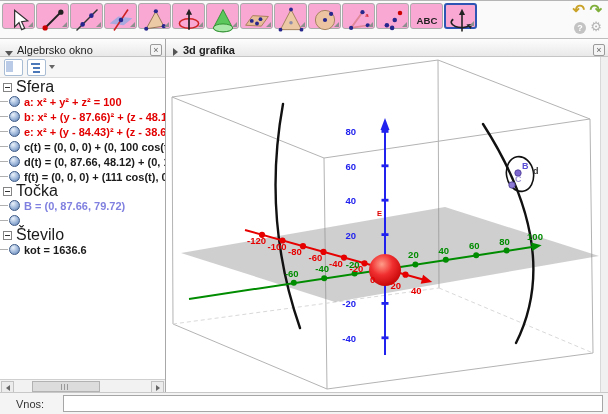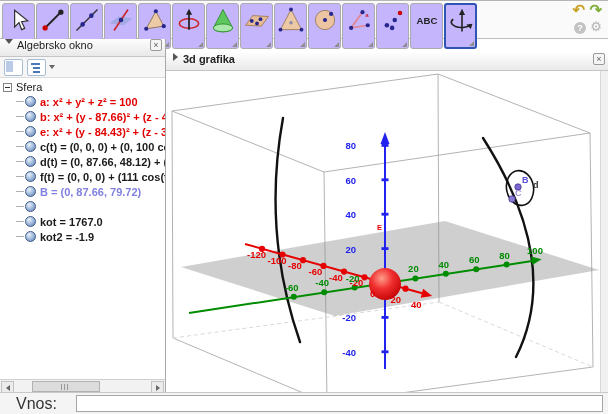--- a/index.html
+++ b/index.html
@@ -1,77 +1,77 @@
 <!DOCTYPE html>
 <html><head>
 <meta charset="utf-8">
 <style>
   html,body{margin:0;padding:0;}
   .app{position:relative;width:608px;height:414px;background:#fff;font-family:"Liberation Sans",sans-serif;overflow:hidden;border-top:1px solid #b5b5b5;box-sizing:border-box;}
   
   .toolbar{position:absolute;left:0;top:0;width:608px;height:38px;background:#fafafa;border-bottom:1px solid #bdbdbd;box-sizing:border-box;}
   .tools{position:absolute;left:2px;top:2px;display:flex;gap:1px;}
-  .tool{position:relative;width:33px;height:46px;background:#c4b5fd;border:1px solid #ababab;border-radius:3px;box-sizing:border-box;cursor:pointer;}
+  .tool{position:relative;width:33px;height:26px;background:#f9a8d4;border:1px solid #ababab;border-radius:3px;box-sizing:border-box;cursor:pointer;}
   .tool svg{position:absolute;left:2px;top:2px;}
   .tool::after{content:"";position:absolute;right:1px;bottom:1px;width:0;height:0;border-left:5px solid transparent;border-bottom:5px solid #8f8f8f;}
   .tool.no-dd::after{display:none;}
   .tool.sel{border:2px solid #2f55b4;}
   .tb-right{position:absolute;right:6px;top:1px;width:44px;text-align:right;line-height:1;}
   .undo,.redo{font-size:15px;font-weight:bold;cursor:pointer;display:inline-block;}
   .undo{color:#c9a227;}
   .redo{color:#7fae3a;}
   .help,.gear{display:inline-block;font-size:11px;color:#b4b4b4;cursor:pointer;}
   .help{width:12px;height:12px;border-radius:50%;background:#c3c3c3;color:#fff;text-align:center;line-height:12px;font-weight:bold;font-size:9px;}
   .gear{font-size:13px;}
   
   .alg{position:absolute;left:0;top:38px;width:166px;height:354px;background:#fff;border-right:1px solid #a8a8a8;box-sizing:border-box;}
-  .phead{height:18px;background:linear-gradient(#fdfdfd,#e9e9e9);border-bottom:1px solid #c5c5c5;display:flex;align-items:flex-start;padding:0 3px;box-sizing:border-box;}
+  .phead{height:18px;background:linear-gradient(#fdfdfd,#e9e9e9);border-bottom:1px solid #c5c5c5;display:flex;align-items:flex-end;padding:0 3px;box-sizing:border-box;}
   .tri-down{width:0;height:0;border-left:4px solid transparent;border-right:4px solid transparent;border-top:5px solid #555;margin:0 4px 0 2px;}
   .tri-right{width:0;height:0;border-top:4px solid transparent;border-bottom:4px solid transparent;border-left:5px solid #555;margin:0 5px 0 2px;}
   .ptitle{font-size:11px;color:#222;flex:1;}
   .ptitle.b{font-weight:bold;}
   .xbtn{width:12px;height:12px;border:1px solid #9a9a9a;background:#f4f4f4;color:#666;font-size:9px;line-height:10px;text-align:center;border-radius:2px;cursor:pointer;box-sizing:border-box;}
   .stylebar{height:20px;background:#f6f6f6;border-bottom:1px solid #dcdcdc;display:flex;align-items:center;gap:4px;padding-left:4px;}
   .sbtn{width:17px;height:15px;border:1px solid #a8bdd4;background:#fff;border-radius:2px;position:relative;cursor:pointer;}
   .sbtn .half{position:absolute;left:1px;top:1px;width:7px;height:11px;background:#b9cbe6;}
   .sbtn .tree1,.sbtn .tree2,.sbtn .tree3{position:absolute;left:3px;height:2px;background:#4a78b8;}
   .sbtn .tree1{top:3px;width:9px;}
   .sbtn .tree2{top:7px;width:7px;left:5px;}
   .sbtn .tree3{top:11px;width:7px;left:5px;}
   .sbtn .dd{position:absolute;right:-10px;top:5px;border-left:3px solid transparent;border-right:3px solid transparent;border-top:4px solid #666;}
   .sbtn.w-dd{margin-right:10px;}
   .agc{position:absolute;left:0;top:38px;right:0;bottom:14px;overflow:hidden;padding-top:3px;}
-  .ag-group{display:flex;align-items:center;height:14px;font-size:11px;color:#1b1b1b;padding-left:3px;white-space:nowrap;}
+  .ag-group{display:flex;align-items:center;height:14px;font-size:16px;color:#1b1b1b;padding-left:3px;white-space:nowrap;}
   .expander{position:relative;width:9px;height:9px;border:1px solid #848484;background:#fff;margin-right:4px;box-sizing:border-box;flex:0 0 auto;cursor:pointer;}
   .expander::before{content:"";position:absolute;left:1px;top:3px;width:5px;height:1px;background:#333;}
-  .ag-item{display:flex;align-items:center;height:15px;padding-left:16px;white-space:nowrap;overflow:hidden;cursor:pointer;}
+  .ag-item{display:flex;align-items:center;height:15px;padding-left:0;white-space:nowrap;overflow:hidden;cursor:pointer;}
   .tree-line{width:8px;height:1px;background:#b0b0b0;flex:0 0 auto;}
   .marble{width:11px;height:11px;border-radius:50%;background:radial-gradient(circle at 35% 30%,#eaf2fb,#9ab4d8 55%,#5c7cae);border:1px solid #3d5a86;box-sizing:border-box;margin:0 4px 0 1px;flex:0 0 auto;cursor:pointer;}
   .ag-label{font-size:11px;font-weight:bold;}
   .c-red{color:#e30000;}
   .c-purple{color:#8080e0;}
   .c-black{color:#1b1b1b;}
   
   .hscroll{position:absolute;left:0;bottom:0;width:165px;height:14px;background:#f2f2f2;border-top:1px solid #cfcfcf;box-sizing:border-box;}
   .harrow{position:absolute;top:1px;width:13px;height:12px;background:#ececec;border:1px solid #c2c2c2;box-sizing:border-box;cursor:pointer;}
   .harrow.l{left:1px;}
   .harrow.r{right:1px;}
   .harrow i{position:absolute;left:4px;top:3px;width:0;height:0;border-top:3px solid transparent;border-bottom:3px solid transparent;}
   .harrow.l i{border-right:4px solid #666;}
   .harrow.r i{border-left:4px solid #666;}
   .hthumb{position:absolute;left:32px;top:1px;width:68px;height:11px;background:#dcdcdc;border:1px solid #b2b2b2;box-sizing:border-box;cursor:grab;}
   .hthumb::before{content:"";position:absolute;left:28px;top:2px;width:1px;height:6px;background:#9a9a9a;box-shadow:3px 0 0 #9a9a9a,6px 0 0 #9a9a9a;}
   
-  .g3d{position:absolute;left:166px;top:52px;right:0;height:354px;background:#84cc16;}
+  .g3d{position:absolute;left:166px;top:38px;right:0;height:354px;background:#84cc16;}
   .g3d .phead{padding-left:5px;}
   .canvas-wrap{position:absolute;left:0;top:18px;width:434px;height:336px;background:#fff;}
   .rstrip{position:absolute;right:0;top:18px;bottom:0;width:8px;background:#f0f0f0;border-left:1px solid #d8d8d8;box-sizing:border-box;}
   
   .inputbar{position:absolute;left:0;bottom:0;width:608px;height:22px;background:#f4f4f4;border-top:1px solid #c8c8c8;box-sizing:border-box;display:flex;align-items:center;}
-  .inlabel{font-size:16px;color:#333;margin-left:16px;margin-right:19px;}
+  .inlabel{font-size:11px;color:#333;margin-left:16px;margin-right:19px;}
   .infield{flex:1;height:15px;margin-right:5px;border:1px solid #a6a6a6;background:#fff;font-size:11px;font-family:"Liberation Sans",sans-serif;padding:0 3px;outline:none;}
 </style>
 </head>
 <body>
 
 <div class="app">
 
   <div class="toolbar">
     <div class="tools">
       <div class="tool">
@@ -229,38 +229,41 @@
       <div class="ag-item">
           <span class="tree-line"></span>
           <span class="marble"></span>
           <span class="ag-label c-black">d(t) = (0, 87.66, 48.12) + (0, 10</span>
         </div>
       <div class="ag-item">
           <span class="tree-line"></span>
           <span class="marble"></span>
           <span class="ag-label c-black">f(t) = (0, 0, 0) + (111 cos(t), 0,</span>
         </div>
+      <div class="ag-group">
+          <span class="expander"></span>
+          <span>Točka</span>
+        </div>
       <div class="ag-item">
           <span class="tree-line"></span>
           <span class="marble"></span>
           <span class="ag-label c-purple">B = (0, 87.66, 79.72)</span>
         </div>
       <div class="ag-item">
           <span class="tree-line"></span>
           <span class="marble"></span>
         </div>
-      <div class="ag-item">
-          <span class="tree-line"></span>
-          <span class="marble"></span>
-          <span class="ag-label c-black">kot = 1767.0</span>
-        </div>
-      <div class="ag-item">
-          <span class="tree-line"></span>
-          <span class="marble"></span>
-          <span class="ag-label c-black">kot2 = -1.9</span>
+      <div class="ag-group">
+          <span class="expander"></span>
+          <span>Število</span>
+        </div>
+      <div class="ag-item">
+          <span class="tree-line"></span>
+          <span class="marble"></span>
+          <span class="ag-label c-black">kot = 1636.6</span>
         </div>
     </div>
     <div class="hscroll">
       <span class="harrow l">
           <i></i>
         </span>
       <span class="hthumb"></span>
       <span class="harrow r">
           <i></i>
         </span>

